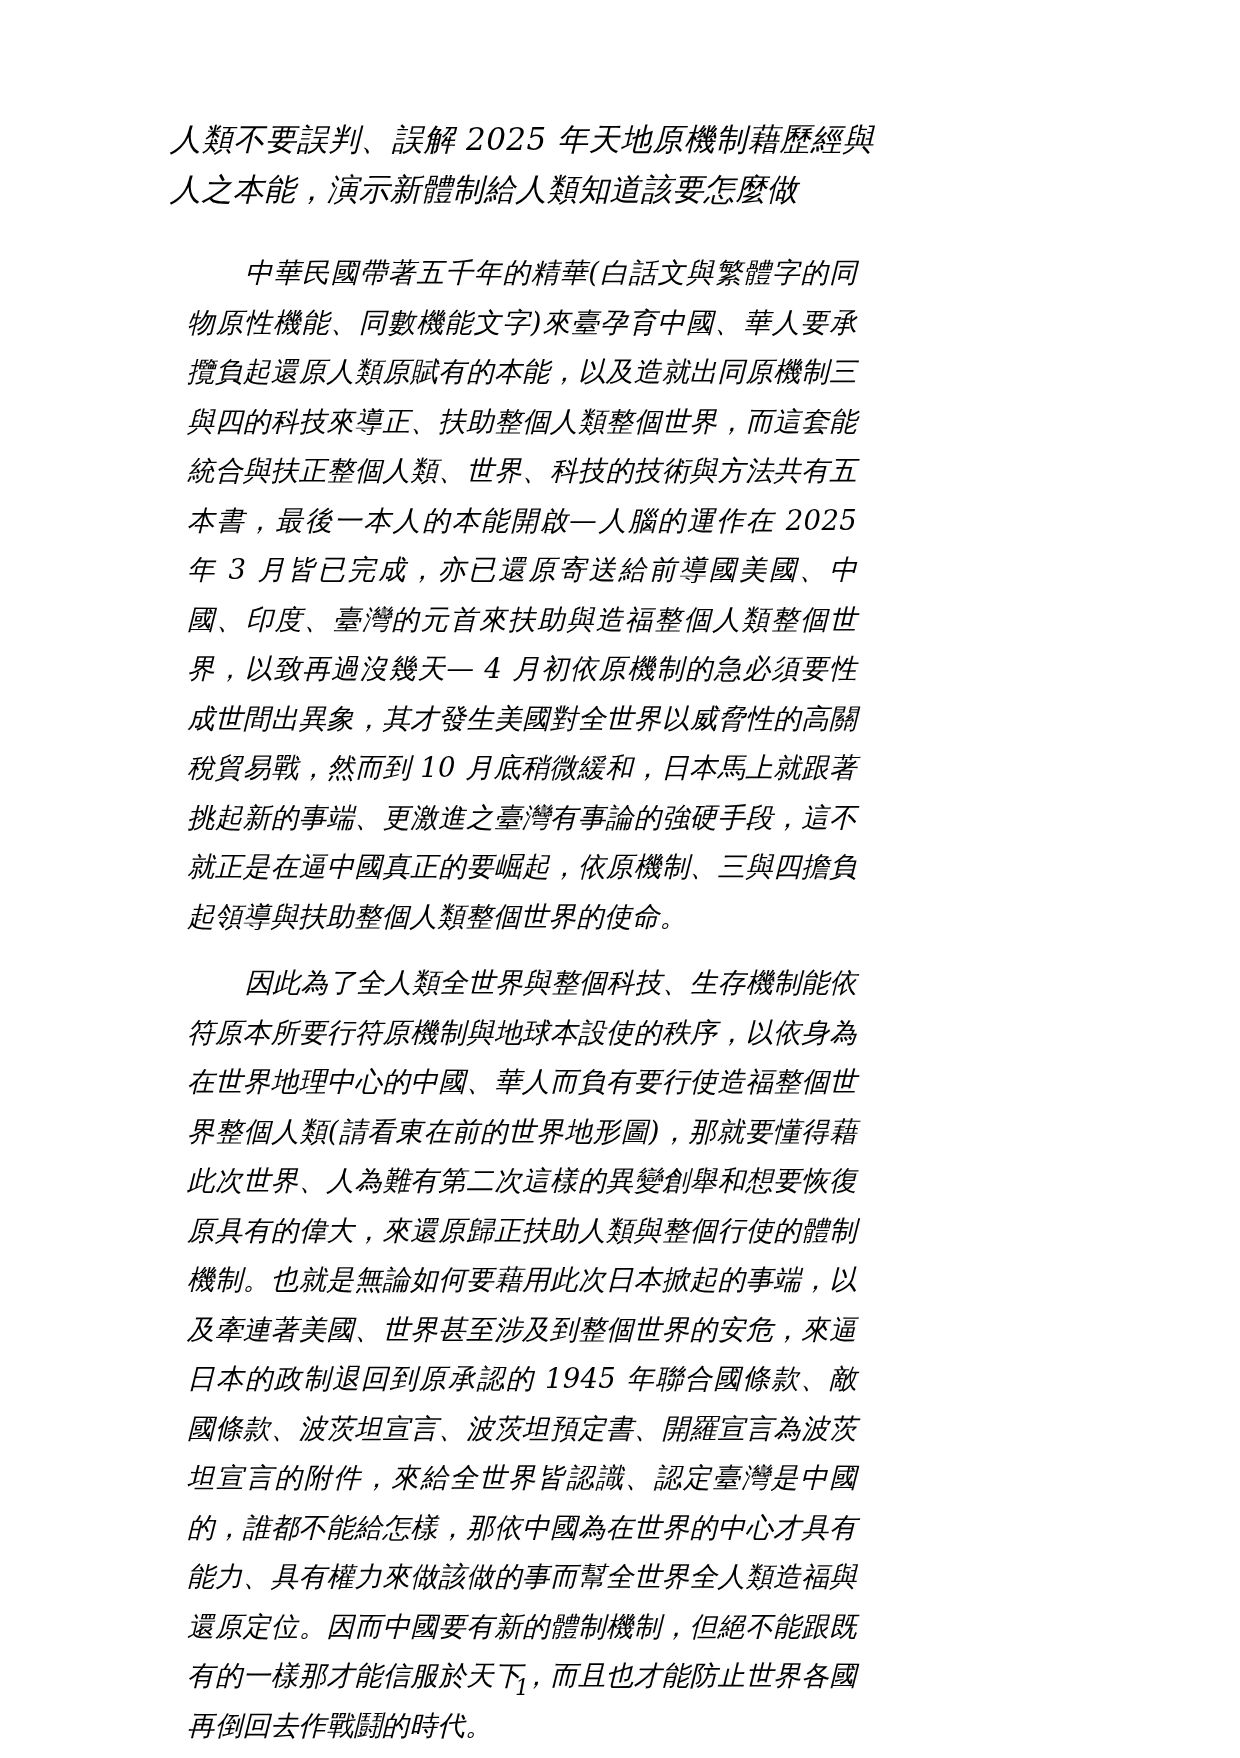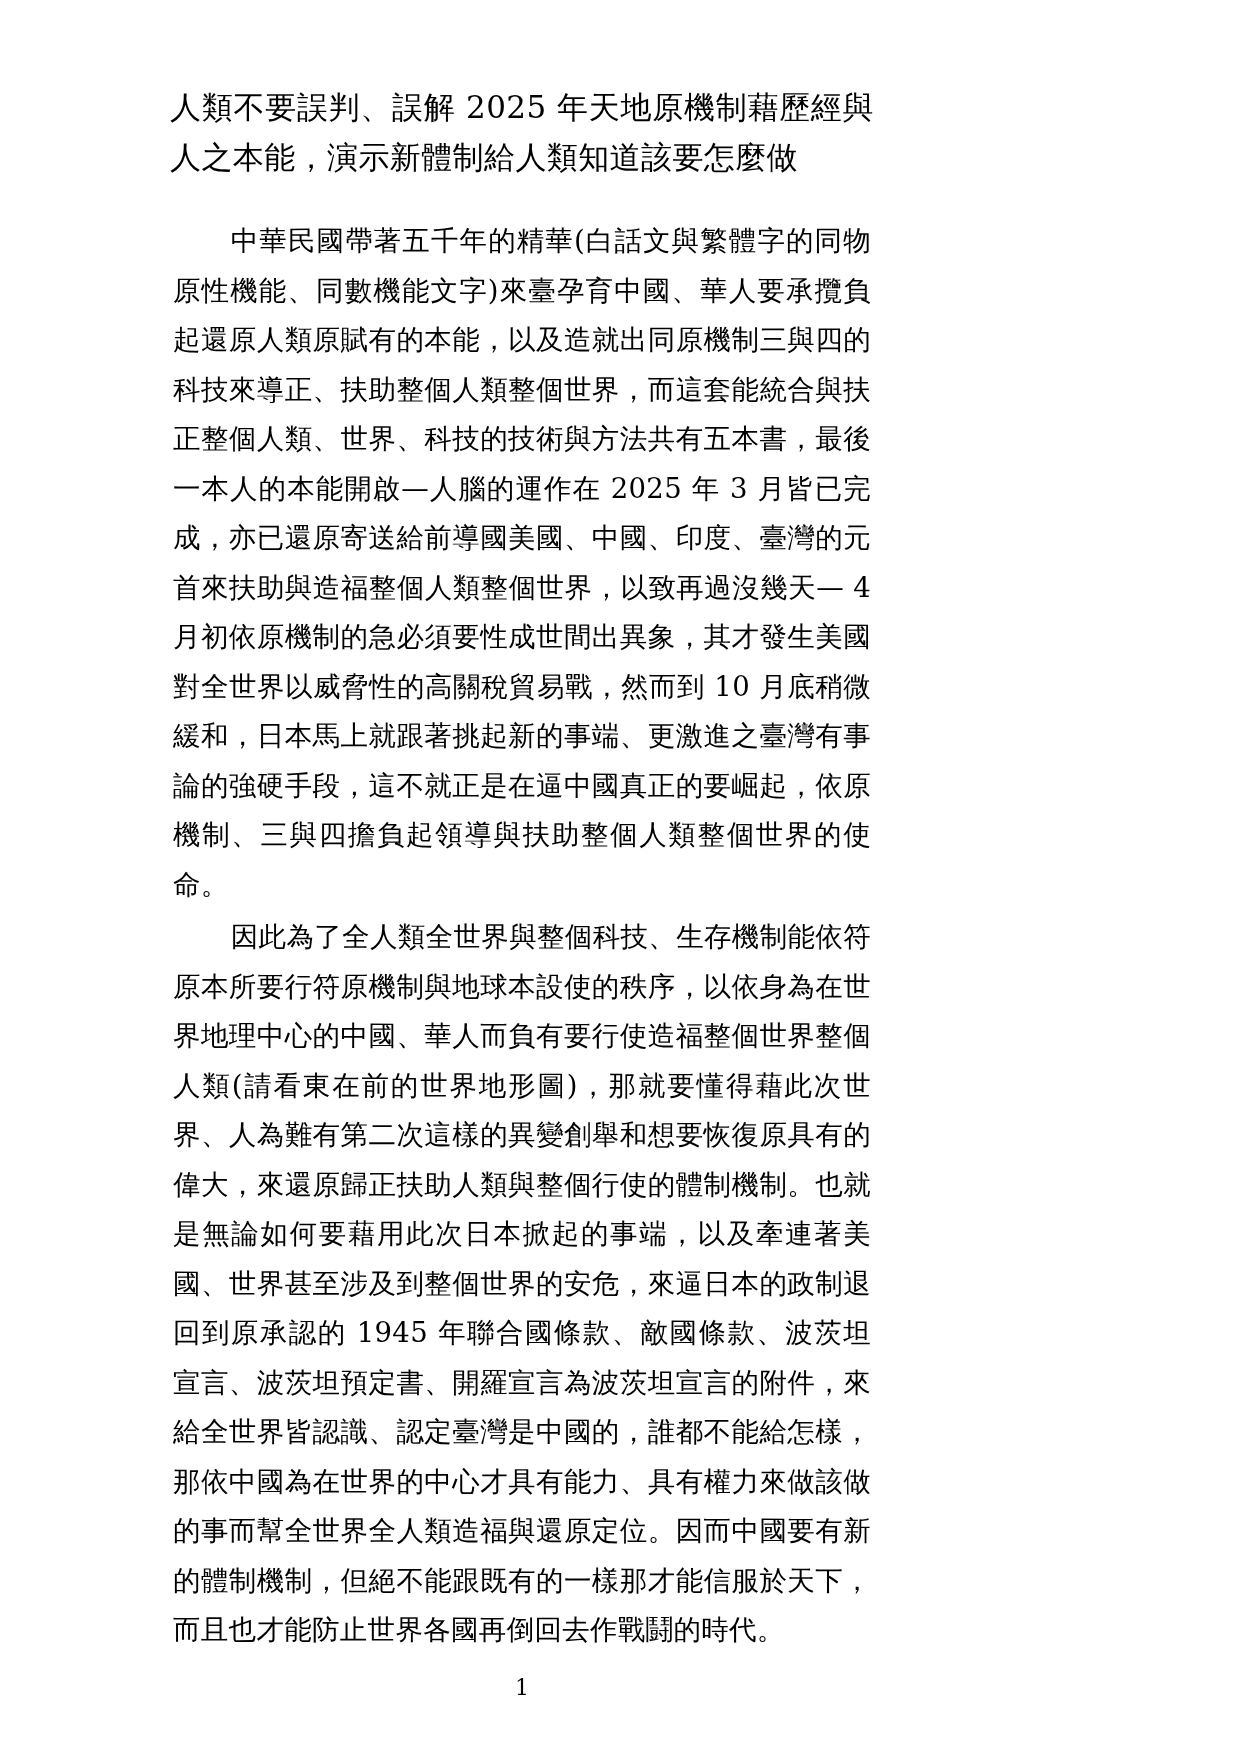--- a/index.html
+++ b/index.html
@@ -12,39 +12,40 @@
     height: 1758px;
     font-family: "DejaVu Serif", "Liberation Serif", serif;
     color: #000000;
     position: relative;
     overflow: hidden;
   }
   .page {
     box-sizing: border-box;
     width: 1044px;
     height: 1758px;
-    padding: 82px 170px 0 170px;
+    padding: 114px 170px 0 170px;
     position: relative;
+    font-style: italic;
   }
   .doc-title {
     font-size: 31px;
     line-height: 1.62;
     letter-spacing: 0.4px;
     text-align: justify;
     text-justify: inter-character;
     margin: 0 0 34px 0;
     font-weight: normal;
   }
   .para {
     font-size: 27.5px;
     line-height: 1.80;
     letter-spacing: 0.3px;
     text-align: justify;
     text-justify: inter-character;
-    margin: 3px;
+    margin: 17px;
     text-indent: 2.1em;
   }
   .para + .para {
     margin-top: 2px;
   }
   .page-number {
     position: absolute;
     left: 0;
     right: 0;
     bottom: 58px;

